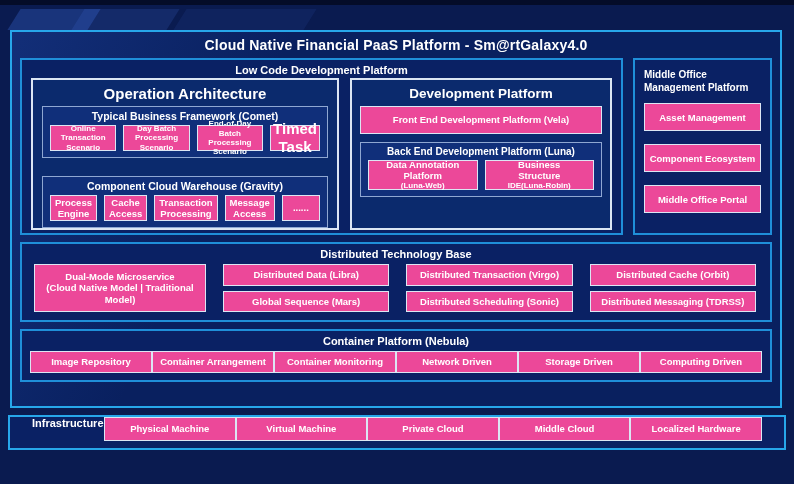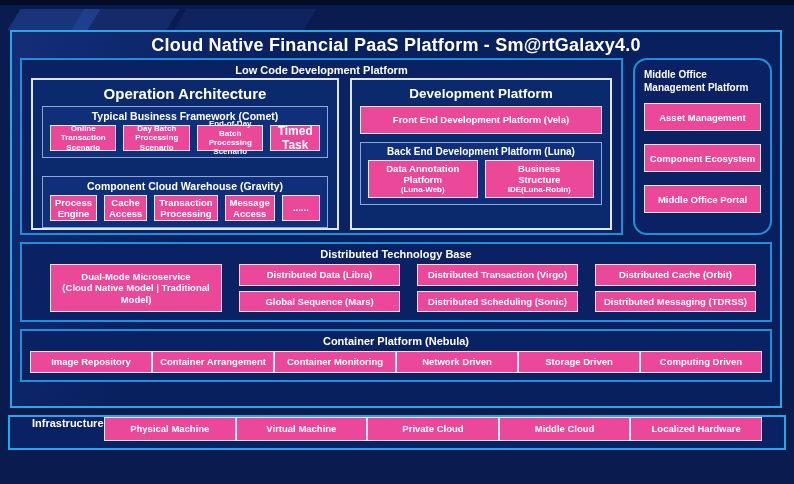--- a/index.html
+++ b/index.html
@@ -16,21 +16,21 @@
   .decor.d2 { left: 78px; width: 95px; background: rgba(64,112,224,0.18); }
   .decor.d3 { left: 180px; width: 130px; background: rgba(64,112,224,0.10); }
 
   .main {
     position: absolute; left: 10px; top: 30px; width: 772px; height: 378px;
     border: 2px solid #27a7ea;
     background: linear-gradient(115deg, rgba(52,98,210,0.22) 0%, rgba(52,98,210,0.10) 16%, rgba(52,98,210,0.0) 30%), #09205f;
     display: flex; flex-direction: column;
   }
   .title { height: 42px; display: flex; align-items: center; justify-content: center;
-    font-size: 18px; font-weight: 700; letter-spacing: 0.2px; }
+    font-size: 14px; font-weight: 700; letter-spacing: 0.2px; }
   .content { flex: 1; padding: 0 8px 24px; display: flex; flex-direction: column; }
 
   .sec { border: 2px solid #1f8fd9; background: #0a2164; }
   .sec-label { text-align: center; font-size: 11px; font-weight: 700; padding-top: 4px; height: 19px; }
 
   .row1 { height: 177px; display: flex; gap: 10px; }
   .lowcode { flex: 1; display: flex; flex-direction: column; }
   .lc-row { flex: 1; display: flex; gap: 11px; padding: 2px 9px 9px; }
 
   .panel { border: 2px solid #dce6f4; background: #0b2a6d; display: flex; flex-direction: column; }
@@ -42,36 +42,36 @@
   .subpanel { border: 1px solid #8fa7d2; background: #102f7a; margin: 0 9px; }
   .subpanel-title { text-align: center; font-size: 10.5px; font-weight: 700; padding: 3px 0 3px; }
   .boxrow { display: flex; gap: 7px; padding: 0 7px 6px; }
 
   .leaf {
     border: 1.5px solid #dce6f4; background: #ec4899; color: #fff;
     display: flex; align-items: center; justify-content: center;
     text-align: center; font-weight: 700; line-height: 1.18;
   }
   .comet-row .leaf { flex: 1; height: 26px; font-size: 8px; padding: 1px 2px; }
-  .comet-row .leaf.narrow { flex: 0.72; font-size: 12px; }
+  .comet-row .leaf.narrow { flex: 0.72; font-size: 15px; }
   .gravity-row .leaf { flex: 1; height: 26px; font-size: 9.5px; padding: 1px 4px; }
   .gravity { margin-top: 18px; }
 
   .vela { margin: 0 8px; height: 28px; font-size: 9.5px; }
   .luna { margin: 8px 8px 0; }
   .luna .subpanel-title { font-size: 10px; }
-  .luna-row .leaf { flex: 1; height: 38px; font-size: 9.5px; }
+  .luna-row .leaf { flex: 1; height: 30px; font-size: 9.5px; }
   .luna-line3 { font-size: 8px; font-weight: 700; }
 
-  .midoffice { width: 139px; padding: 8px 9px; border-radius: 14px; }
+  .midoffice { width: 139px; padding: 8px 9px; }
   .mo-title { font-size: 10px; font-weight: 700; line-height: 1.32; margin-bottom: 9px; }
   .mo-item { height: 28px; font-size: 9.5px; margin-bottom: 13px; }
 
   .dtb { margin-top: 7px; height: 80px; display: flex; flex-direction: column; }
-  .dtb-row { flex: 1; display: flex; gap: 17px; padding: 1px 14px 8px 12px; margin-left: 16px; }
+  .dtb-row { flex: 1; display: flex; gap: 17px; padding: 1px 14px 8px 12px; }
   .dualmode { width: 172px; font-size: 9.5px; }
   .dtb-col { flex: 1; display: flex; flex-direction: column; gap: 5px; }
   .dtb-col .leaf { flex: 1; font-size: 9.5px; }
 
   .nebula { margin-top: 7px; height: 53px; display: flex; flex-direction: column; }
   .nebula-row { flex: 1; display: flex; gap: 0; padding: 1px 8px 7px; }
   .nebula-row .leaf { flex: 1; font-size: 9.5px; }
 
   .infra {
     position: absolute; left: 8px; top: 415px; width: 778px; height: 35px;

